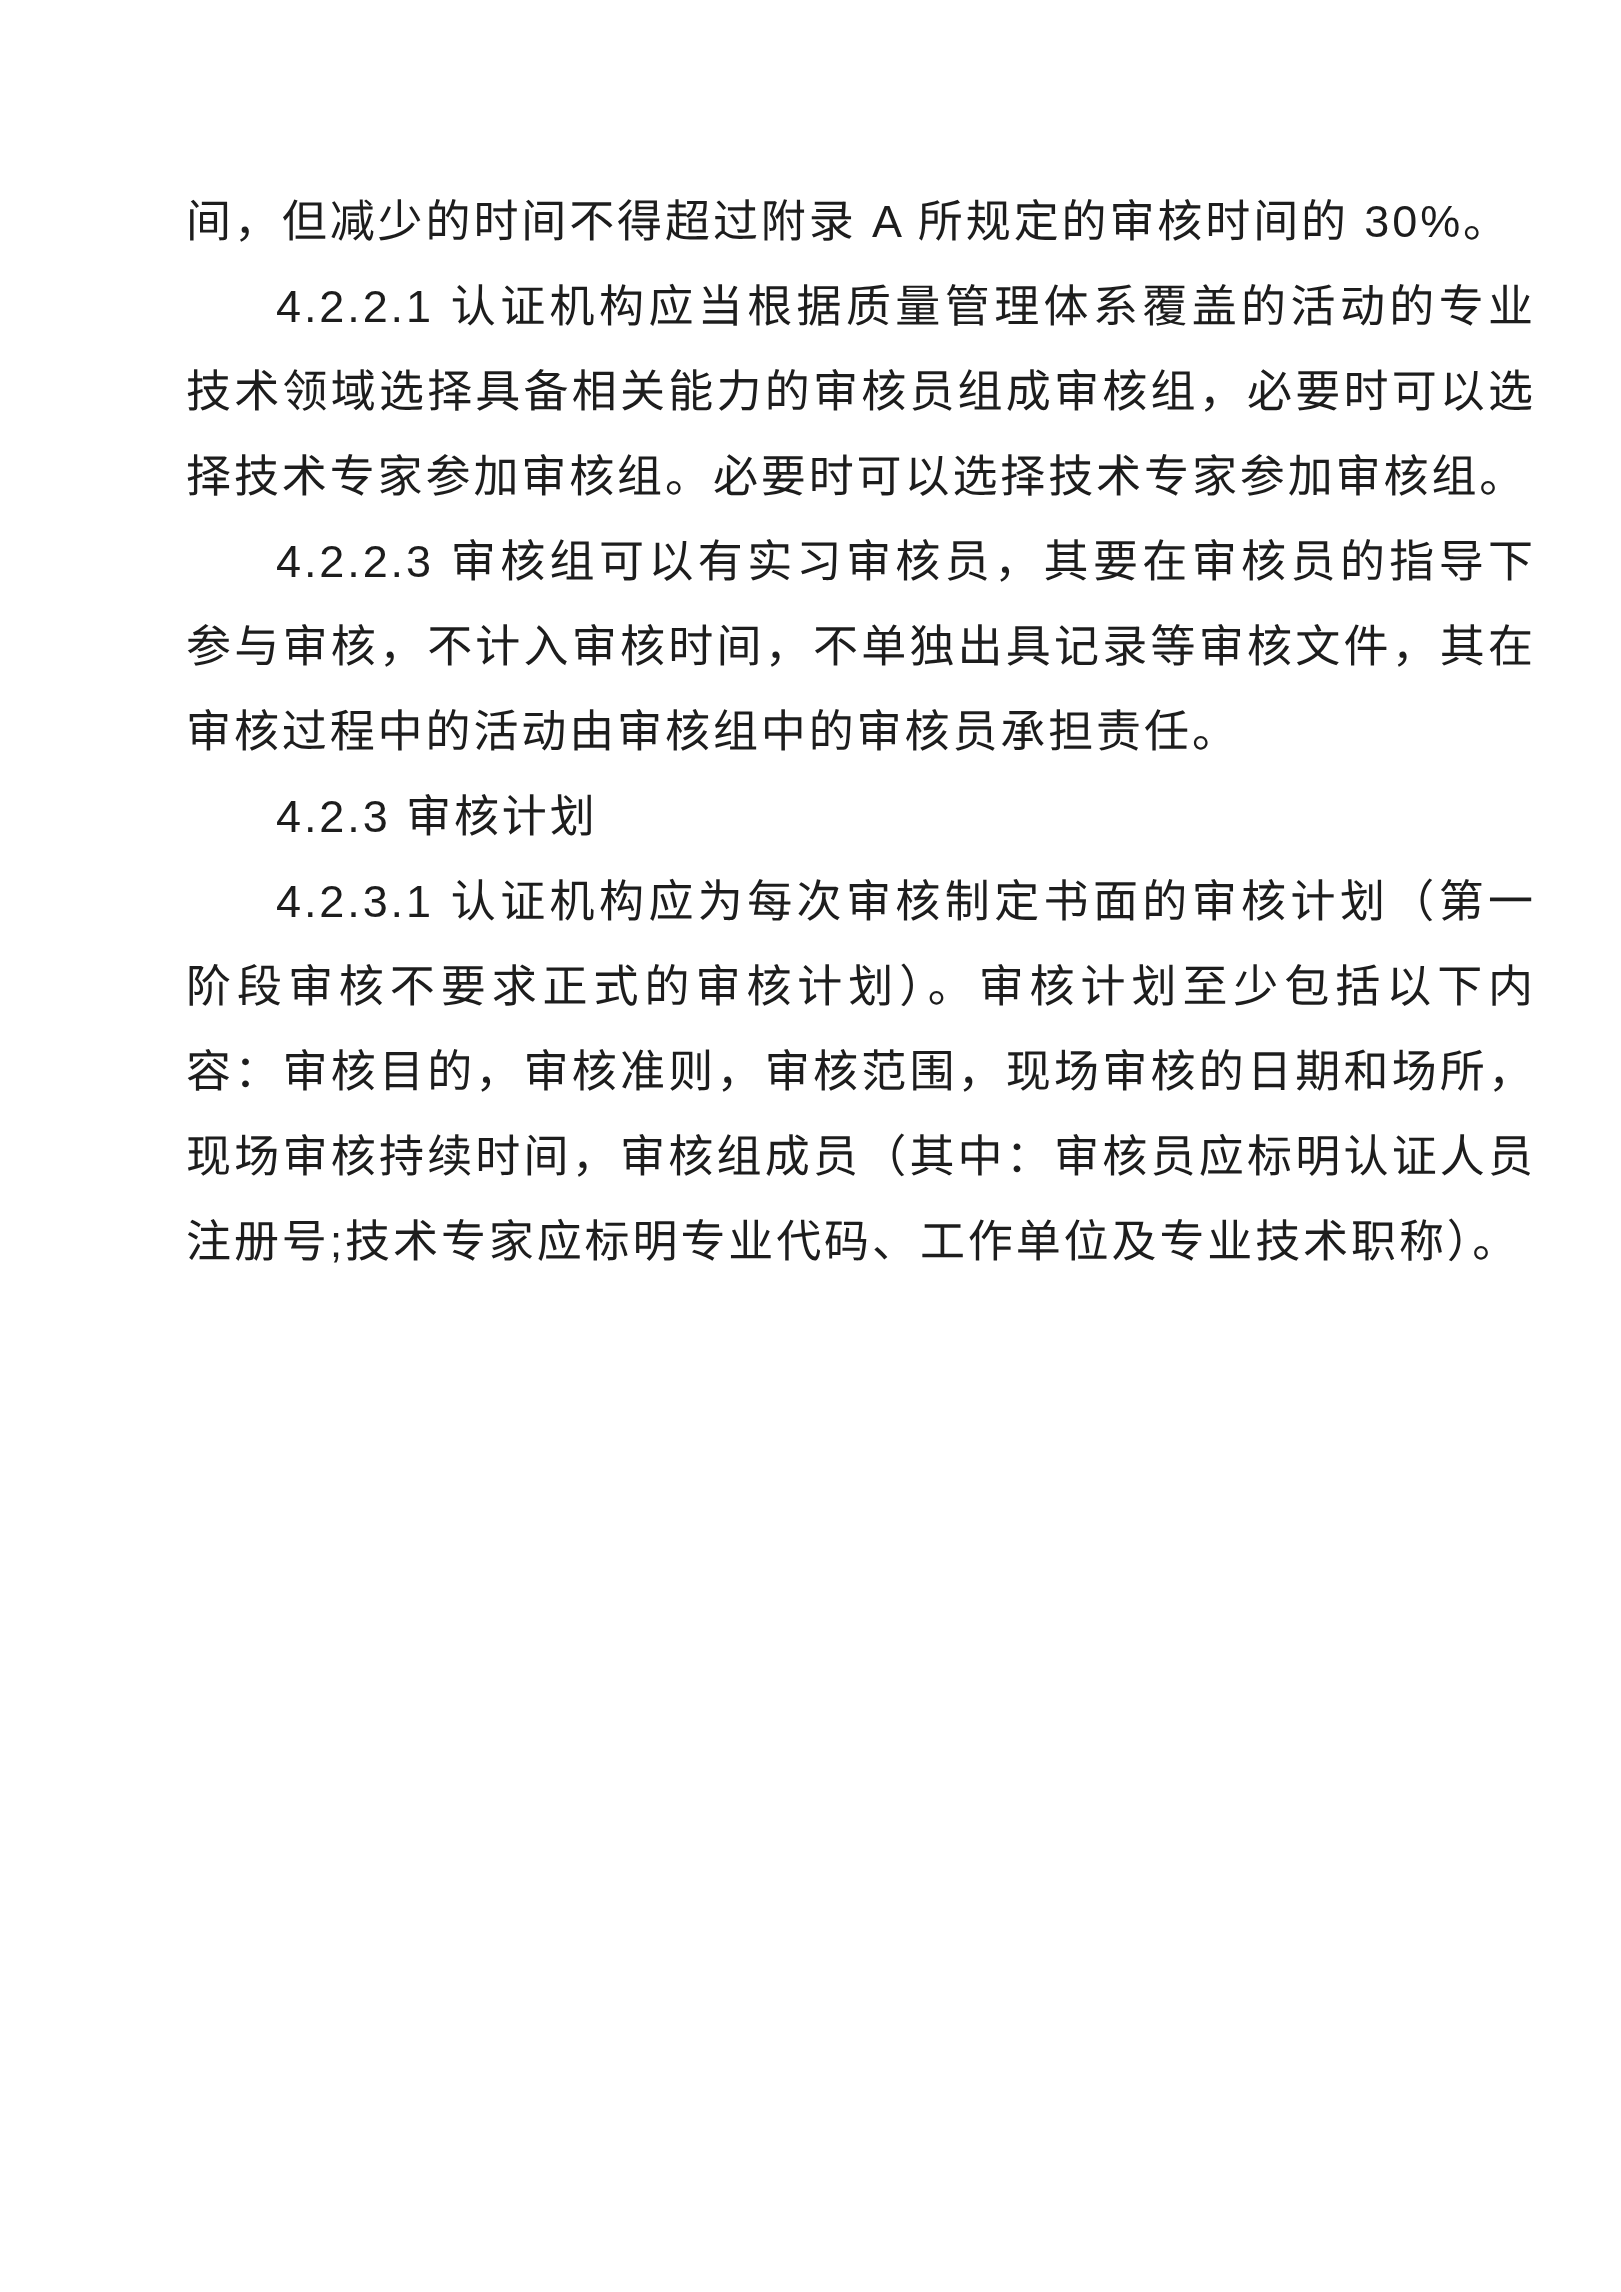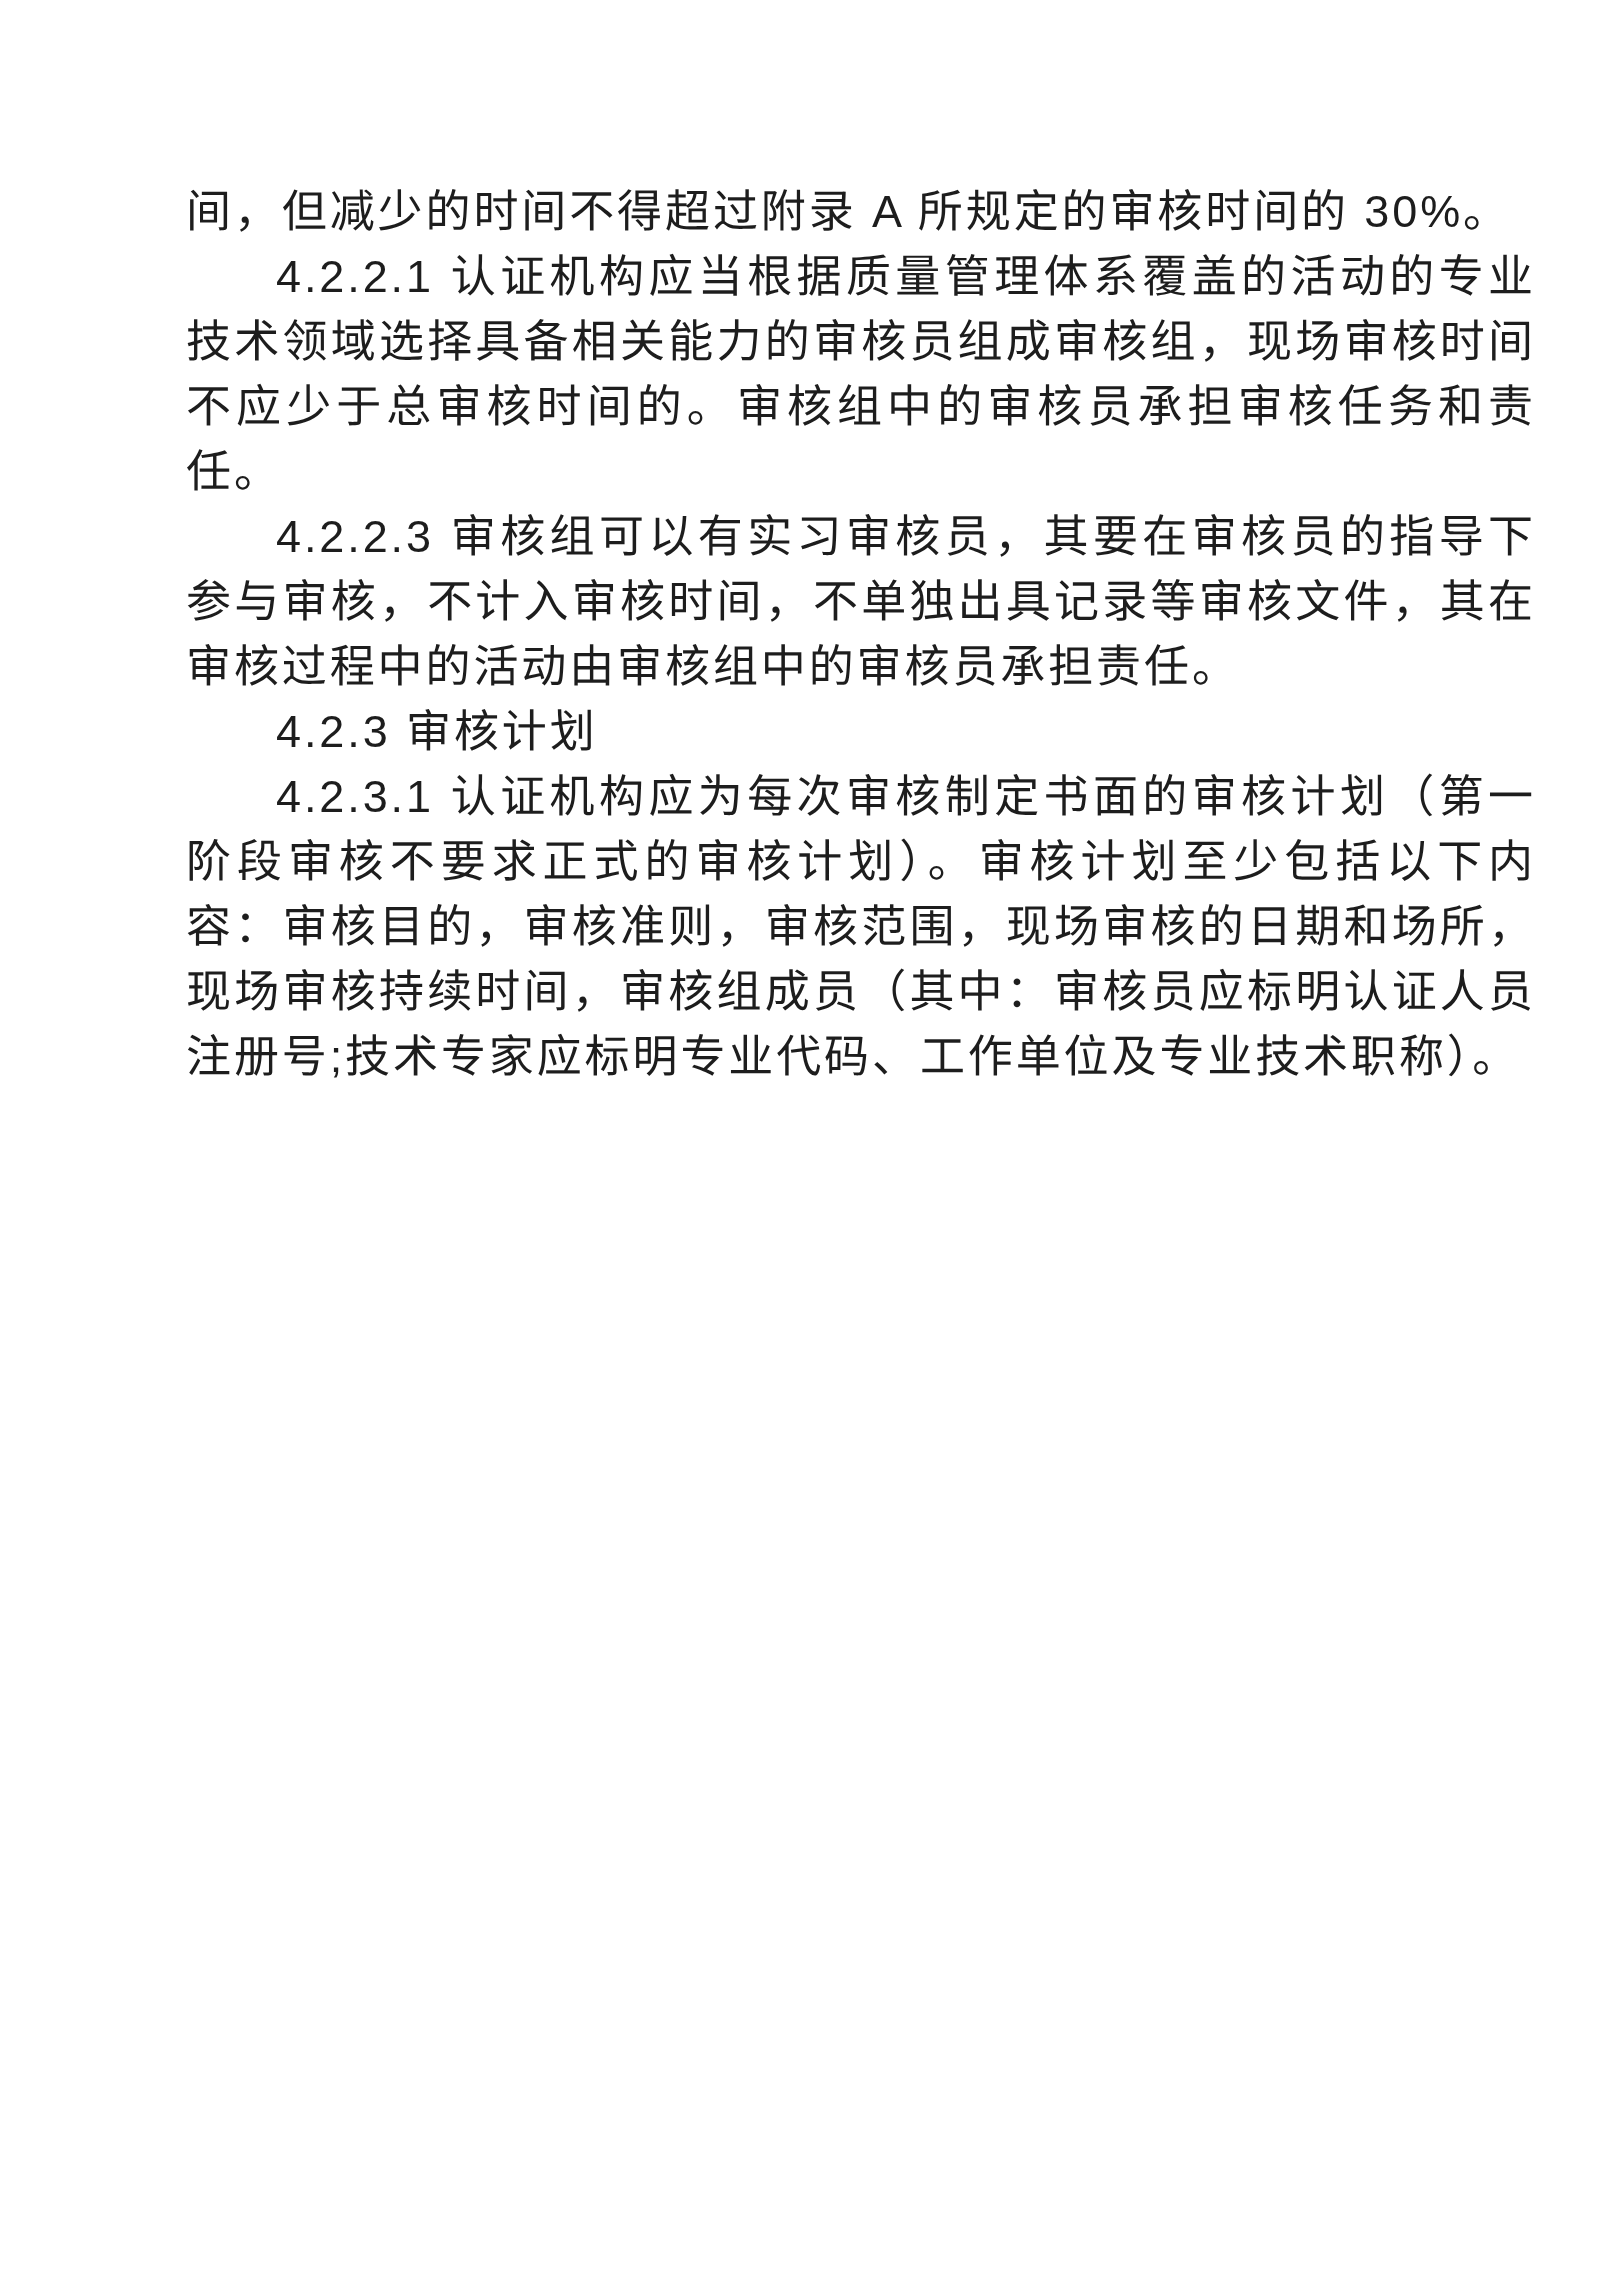--- a/index.html
+++ b/index.html
@@ -17,38 +17,38 @@
   .content {
     box-sizing: border-box;
     position: absolute;
     top: 0;
     left: 0;
     width: 100%;
     height: 100%;
     padding: 179px 85px 0 186px;
     font-family: "Liberation Sans", "DejaVu Sans", sans-serif;
     font-size: 45px;
-    line-height: 65px;
+    line-height: 85px;
     letter-spacing: 2.9px;
     color: #1d1d1d;
     text-align: justify;
   }
   .content p {
     margin: 0;
     padding: 0;
   }
   .content p.indent {
     text-indent: 2em;
   }
 </style>
 </head>
 <body>
 
 <div class="page">
   <div class="content">
     <p>间，但减少的时间不得超过附录 A 所规定的审核时间的 30%。</p>
-    <p class="indent">4.2.2.1 认证机构应当根据质量管理体系覆盖的活动的专业技术领域选择具备相关能力的审核员组成审核组，现场审核时间不应少于总审核时间的。审核组中的审核员承担审核任务和责任。</p>
+    <p class="indent">4.2.2.1 认证机构应当根据质量管理体系覆盖的活动的专业技术领域选择具备相关能力的审核员组成审核组，必要时可以选择技术专家参加审核组。必要时可以选择技术专家参加审核组。</p>
     <p class="indent">4.2.2.3 审核组可以有实习审核员，其要在审核员的指导下参与审核，不计入审核时间，不单独出具记录等审核文件，其在审核过程中的活动由审核组中的审核员承担责任。</p>
     <p class="indent">4.2.3 审核计划</p>
     <p class="indent">4.2.3.1 认证机构应为每次审核制定书面的审核计划（第一阶段审核不要求正式的审核计划）。审核计划至少包括以下内容：审核目的，审核准则，审核范围，现场审核的日期和场所，现场审核持续时间，审核组成员（其中：审核员应标明认证人员注册号;技术专家应标明专业代码、工作单位及专业技术职称）。</p>
   </div>
 </div>
 
 
 </body></html>

